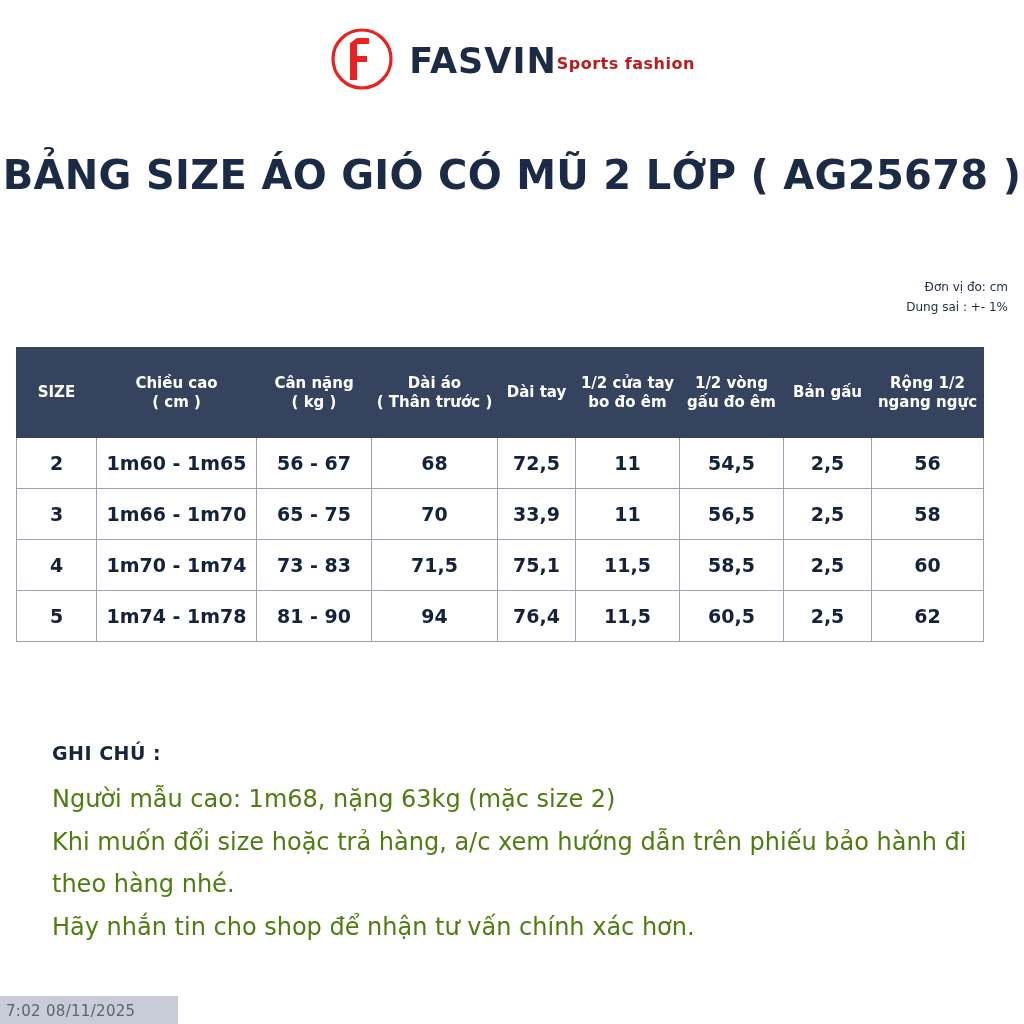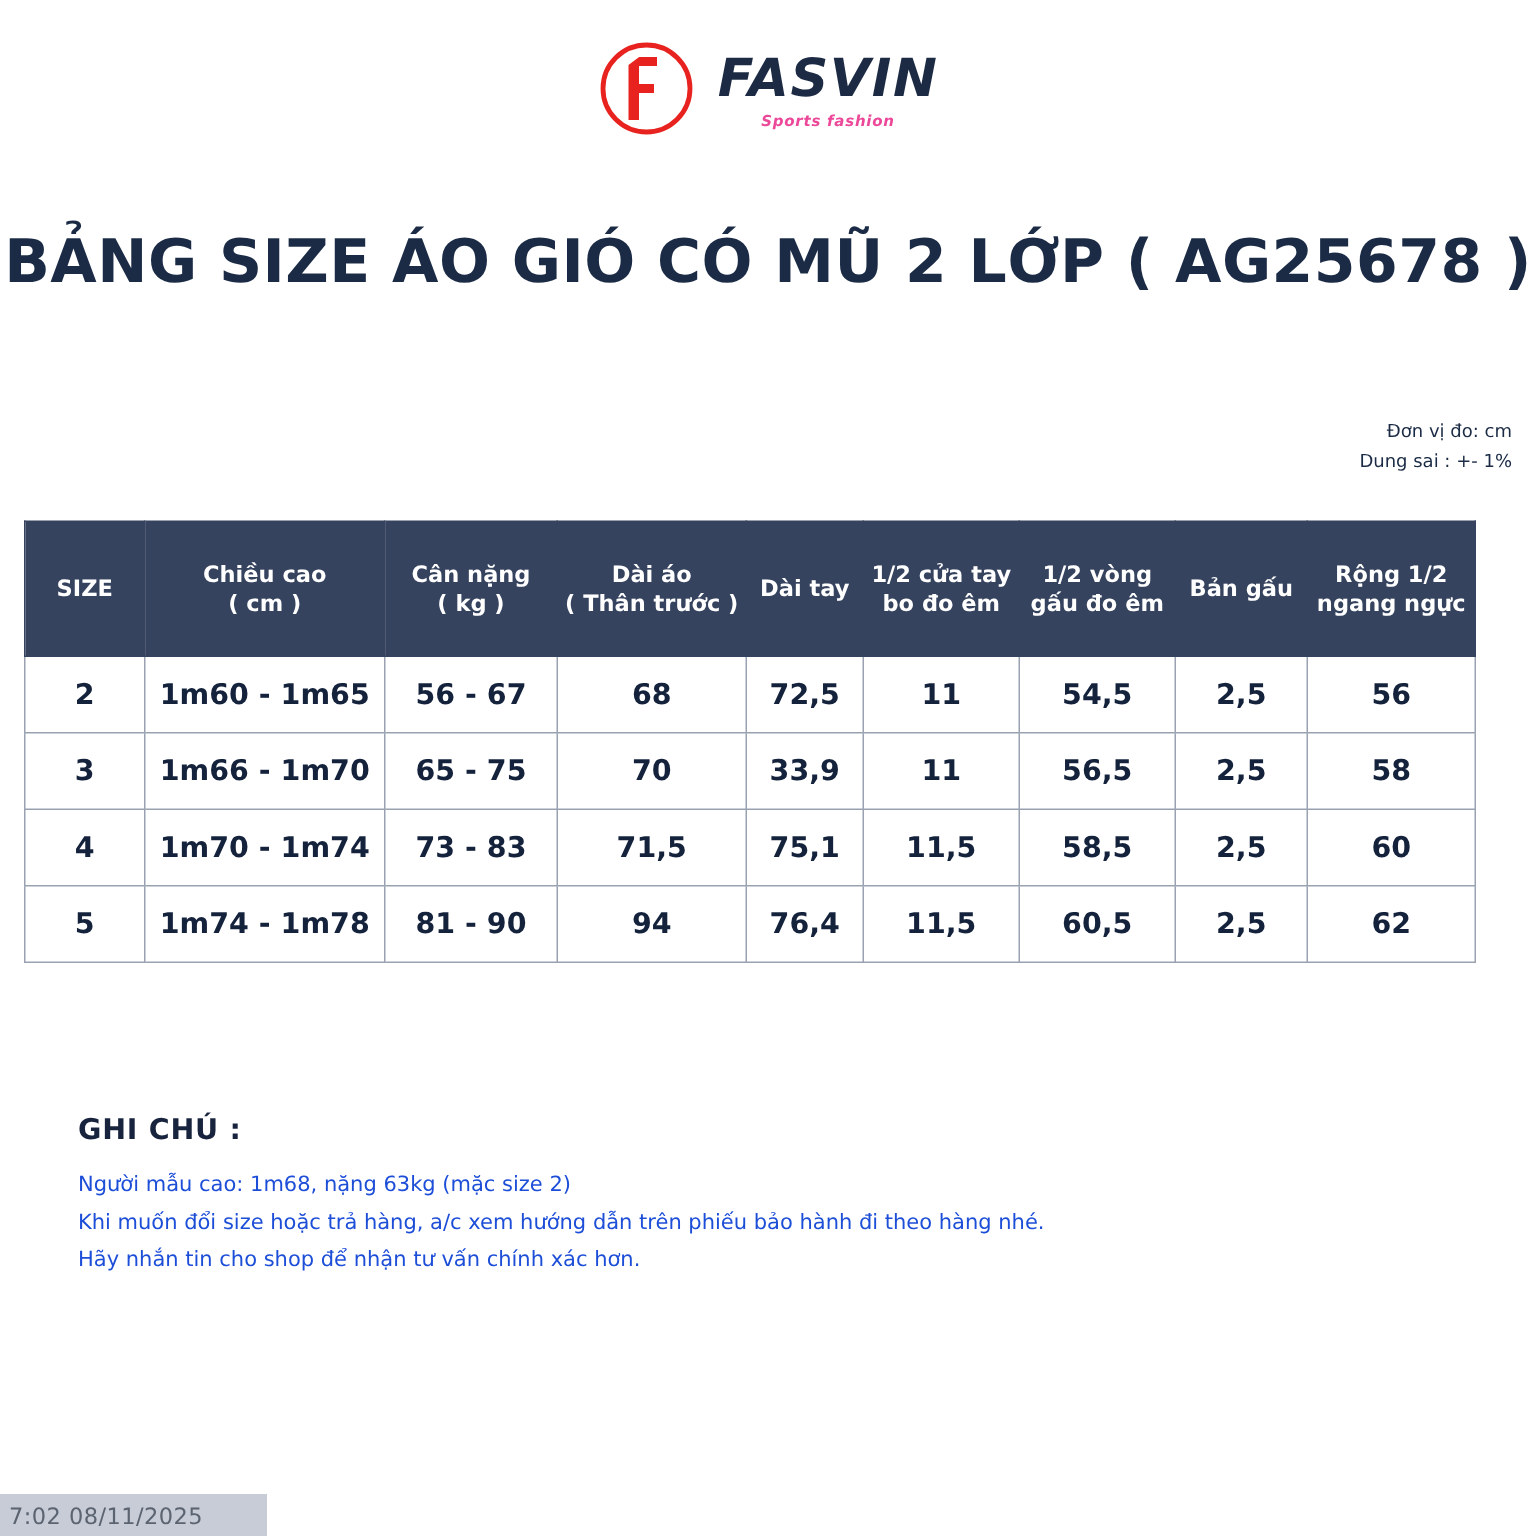--- a/index.html
+++ b/index.html
@@ -28,39 +28,38 @@
     display: flex;
     align-items: center;
     gap: 14px;
   }
   .logo-mark {
     width: 66px; height: 66px;
     position: relative;
   }
   .logo-text-wrap {
     display: flex;
-    flex-direction: column;
+    flex-direction: row;
     align-items: center;
     justify-content: center;
     padding-top: 4px;
-    font-style: italic;
   }
   .logo-name {
     font-family: "DejaVu Sans", sans-serif;
     font-weight: bold;
     font-size: 35px;
     letter-spacing: 1px;
     color: #1c2a44;
     line-height: 1;
   }
   .logo-tag {
     font-family: "DejaVu Sans", sans-serif;
     font-weight: bold;
-    font-size: 10px;
-    color: #ec4899;
+    font-size: 16px;
+    color: #b91c1c;
     letter-spacing: 0.5px;
     margin-top: 5px;
   }
 
   
   .title {
     position: absolute;
     top: 152px; left: 0; right: 0;
     text-align: center;
     font-family: "DejaVu Sans", sans-serif;
@@ -133,23 +132,23 @@
     right: 40px;
     color: #18243d;
   }
   .notes-title {
     font-weight: bold;
     font-size: 19px;
     letter-spacing: 0.5px;
     margin-bottom: 14px;
   }
   .notes-line {
-    font-size: 14px;
+    font-size: 24px;
     line-height: 1.78;
-    color: #1d4ed8;
+    color: #4d7c0f;
   }
 
   
   .footer-bar {
     position: absolute;
     left: 0; bottom: 0;
     width: 178px; height: 28px;
     background: #c7ccd6;
   }
   .footer-ts {

